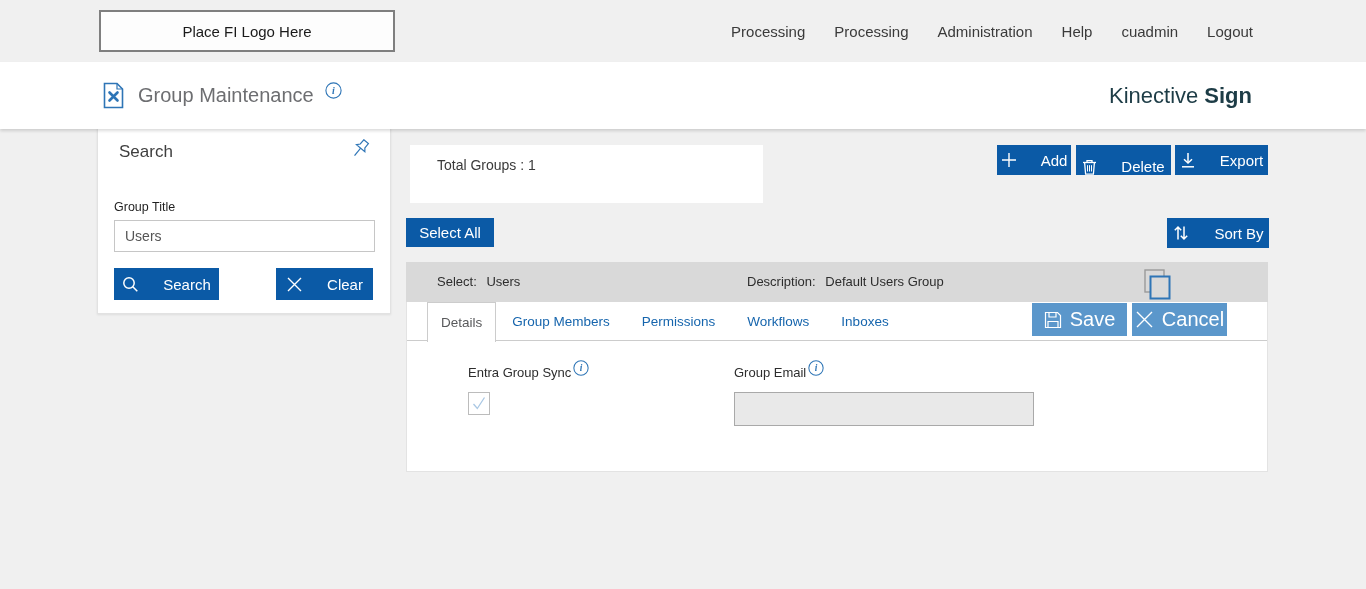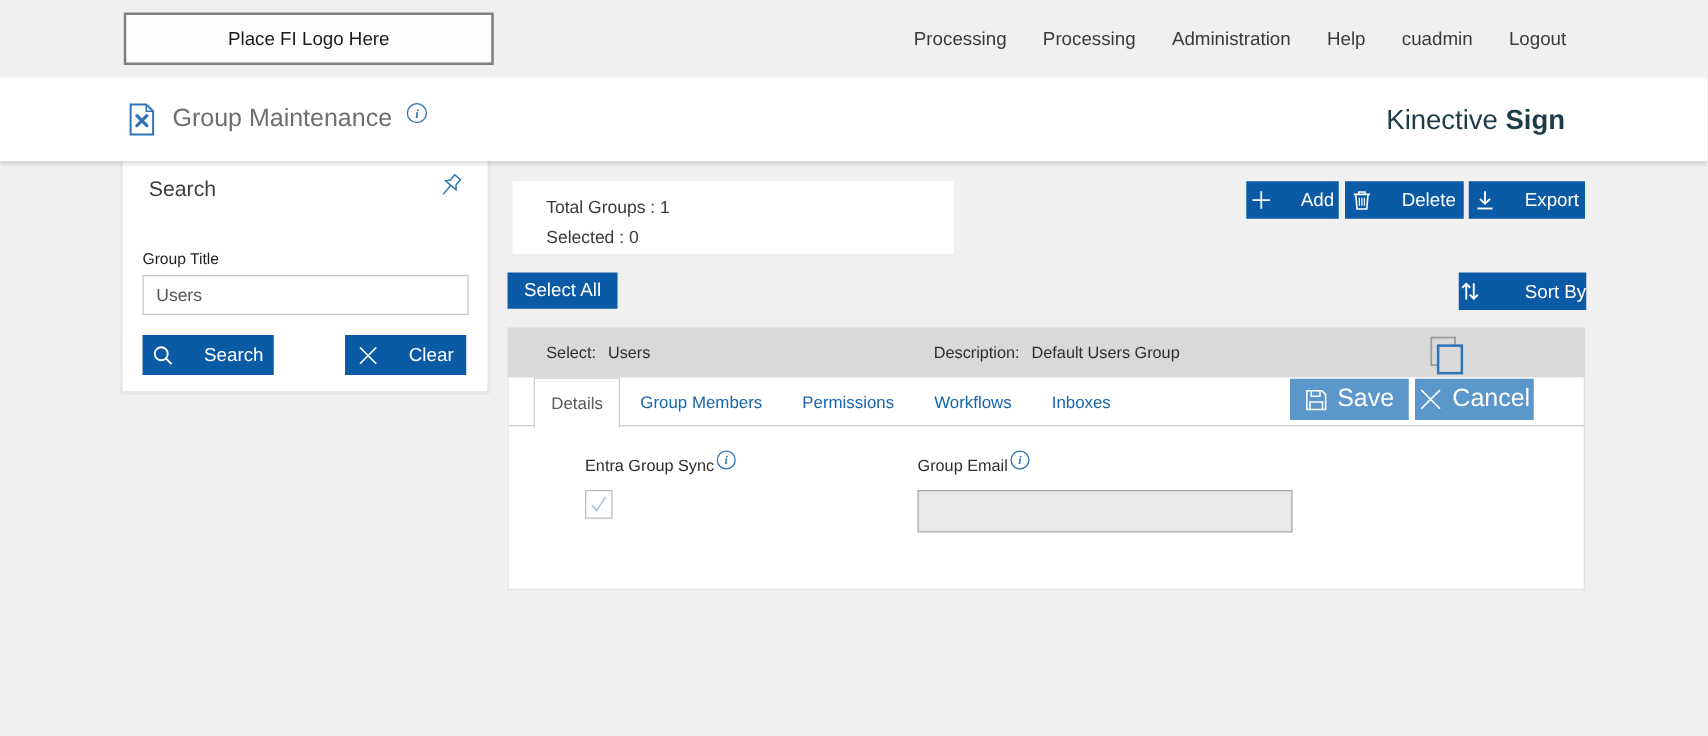--- a/index.html
+++ b/index.html
@@ -39,24 +39,24 @@
                  font-family:"Liberation Sans", sans-serif; }
   .sp-search { position:absolute; left:16px; top:141px; width:105px; height:32px; }
   .sp-clear  { position:absolute; right:17px; top:141px; width:97px; height:32px; }
 
   
   .summary-box { position:absolute; left:410px; top:145px; width:353px; height:58px; background:#ffffff;
                  padding:8px 0 0 27px; font-size:14px; color:#3a3a3a; line-height:24px; }
 
   
   .btn-add    { position:absolute; left:997px;  top:145px; width:74px; height:30px; }
-  .btn-delete { position:absolute; left:1076px; top:145px; width:95px; height:30px; }
+  .btn-delete { position:absolute; left:1076px; top:145px; width:95px; height:30px;align-items:flex-end; }
   .btn-export { position:absolute; left:1175px; top:145px; width:93px; height:30px; }
   .btn-select-all { position:absolute; left:406px; top:218px; width:88px; height:29px; }
-  .btn-sort   { position:absolute; left:1167px; top:218px; width:102px; height:30px;justify-content:space-between; }
+  .btn-sort   { position:absolute; left:1167px; top:218px; width:102px; height:30px; }
 
   
   .group-row { position:absolute; left:406px; top:262px; width:862px; height:40px; background:#d9d9d9; cursor:pointer; }
   .gr-text { position:absolute; top:12px; font-size:13px; color:#2d2d2d; }
   .gr-title { left:31px; }
   .gr-desc  { left:341px; }
   .gr-label { margin-right:6px; }
   .copy-btn { position:absolute; right:97px; top:7px; width:27px; height:31px; cursor:pointer; }
 
   
@@ -157,24 +157,20 @@
       </span>
       <span>Clear</span>
     </button>
   </div>
 
   <div class="summary-box">
     <div>
       <span>Total Groups :</span>
       <span>1</span>
     </div>
-    <div>
-      <span>Selected :</span>
-      <span>0</span>
-    </div>
   </div>
 
   <button class="btn-primary btn-add">
     <span>
       <svg width="16" height="16" viewBox="0 0 16 16" stroke="#ffffff" stroke-width="1.4">
         <path d="M8 1v14M1 8h14"></path>
       </svg>
     </span>
     <span>Add</span>
   </button>

